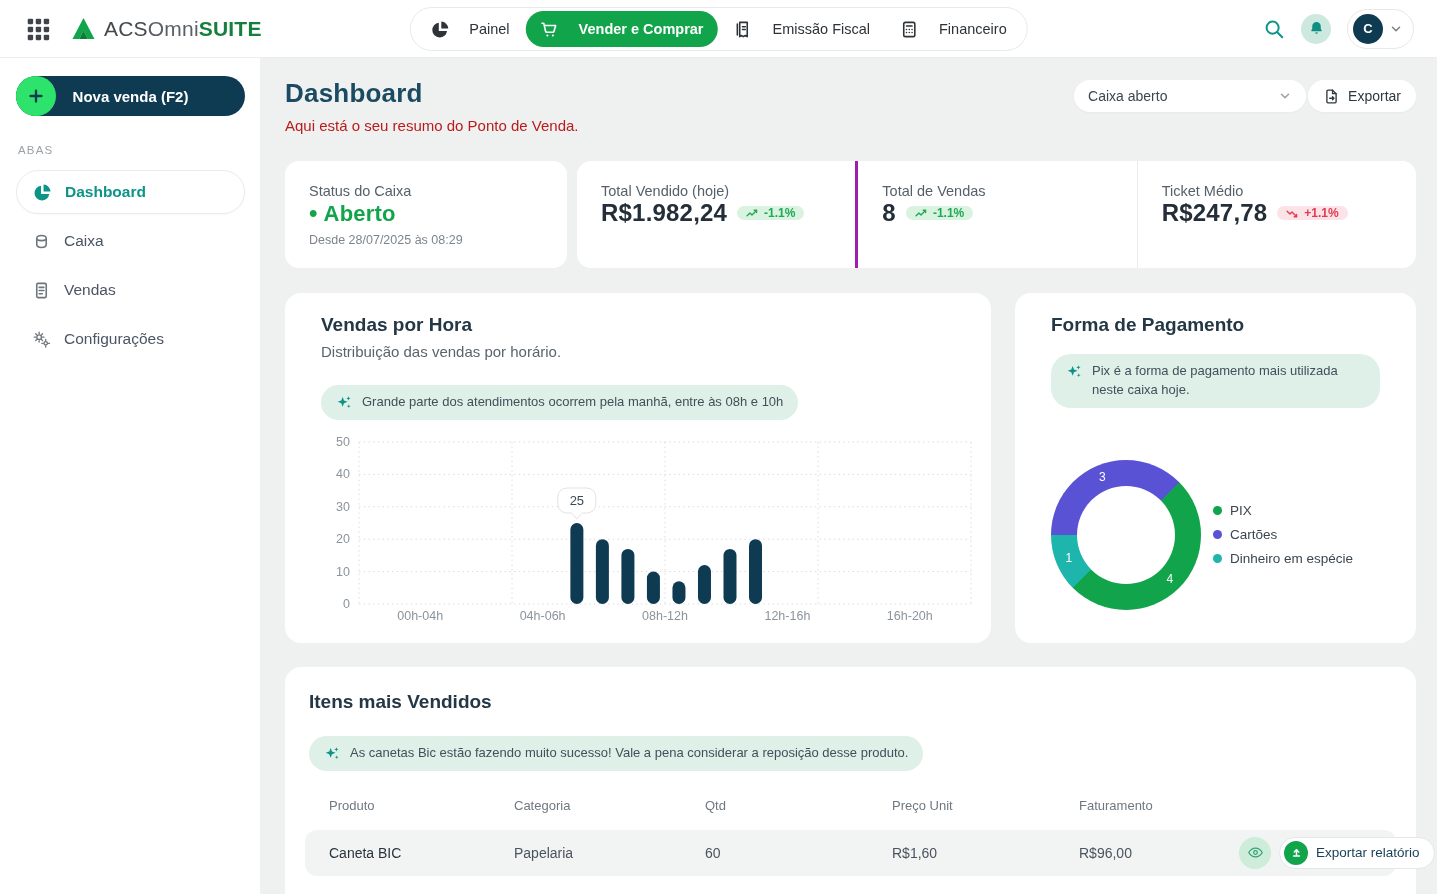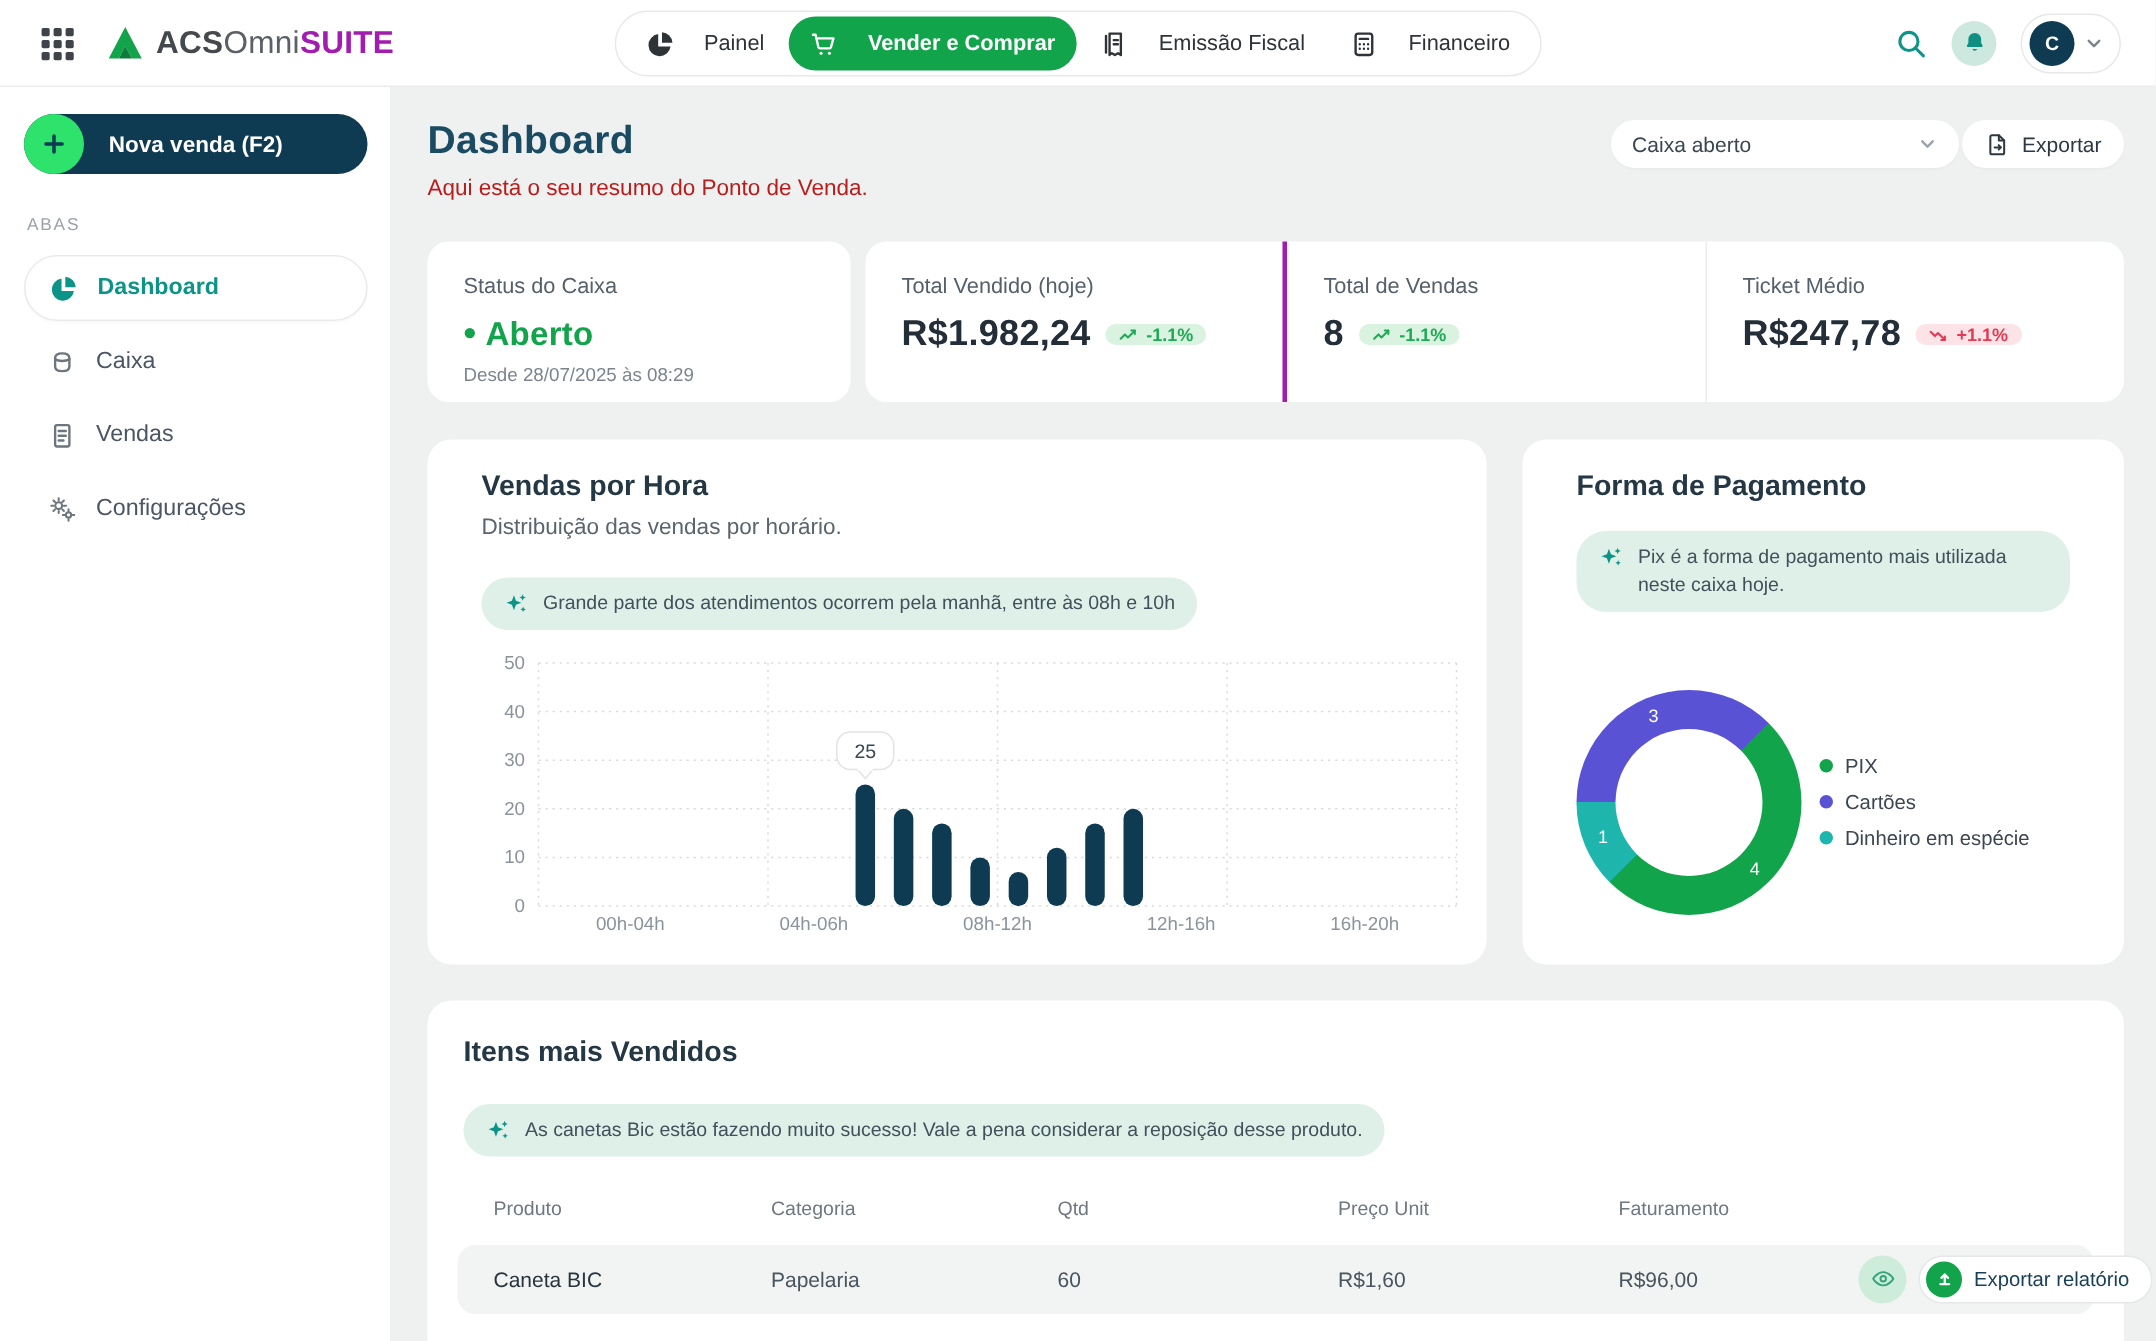--- a/index.html
+++ b/index.html
@@ -5,23 +5,23 @@
   *{margin:0;padding:0;box-sizing:border-box}
   html,body{width:1437px;height:894px}
   body{font-family:"Liberation Sans",sans-serif;background:#eef1ef;overflow:hidden;position:relative;color:#2a343d}
   svg{display:block}
 
   
   .topbar{position:absolute;top:0;left:0;right:0;height:58px;background:#fff;border-bottom:1px solid #ededed;display:flex;align-items:center;z-index:10}
   .menu-btn{margin-left:25px;width:26px;height:26px;color:#3f444a;cursor:pointer}
   .brand{display:flex;align-items:center;margin-left:20px;gap:8px}
   .brand-text{font-size:21px;letter-spacing:.2px;white-space:nowrap}
-  .brand-acs{font-weight:700;color:#45494e}
+  .brand-acs{font-weight:400;color:#45494e}
   .brand-omni{font-weight:400;color:#5b6066}
-  .brand-suite{font-weight:700;color:#a21caf}
+  .brand-suite{font-weight:700;color:#15803d}
   .nav-pill{position:absolute;left:50%;transform:translateX(-50%);top:7px;height:44px;border:1px solid #e9e9e9;border-radius:22px;background:#fff;display:flex;align-items:center;padding:0 6px;gap:2px}
   .nav-item{display:flex;align-items:center;gap:20px;height:36px;padding:0 14px;border-radius:18px;font-size:14.5px;color:#2e3338;cursor:pointer;white-space:nowrap}
   .nav-item .ni-ico{width:19px;height:19px;color:#2e3338}
   .nav-item.active{background:#12a44b;color:#fff;font-weight:600}
   .nav-item.active .ni-ico{color:#fff}
   .top-right{margin-left:auto;margin-right:23px;display:flex;align-items:center;gap:16px}
   .search-btn{width:22px;height:22px;color:#0d9488;cursor:pointer}
   .bell-wrap{width:30px;height:30px;border-radius:50%;background:#cde8de;display:flex;align-items:center;justify-content:center;cursor:pointer}
   .bell-wrap svg{width:17px;height:17px;color:#0e8f82}
   .avatar-pill{display:flex;align-items:center;gap:6px;border:1px solid #e6e8e9;border-radius:22px;background:#fff;padding:4px 10px 4px 5px;cursor:pointer}
@@ -52,21 +52,21 @@
 
   
   .stats{margin-top:27px;display:flex;height:107px}
   .stat-cell{background:#fff;padding:22px 24px;position:relative}
   .stat-cell.first{width:282px;border-radius:14px;margin-right:10px;flex:0 0 auto}
   .stat-cell.g1{border-radius:14px 0 0 14px}
   .stat-cell.gmid{border-left:3px solid #a21caf}
   .stat-cell.glast{border-left:1px solid #ececec;border-radius:0 14px 14px 0}
   .stat-cell.grow{flex:1 1 0}
   .stat-label{font-size:14.5px;color:#56606a}
-  .stat-value-row{margin-top:10px;display:flex;align-items:center;gap:10px}
+  .stat-value-row{display:flex;align-items:center;gap:10px}
   .stat-value{font-size:24px;font-weight:700;color:#232e38;letter-spacing:.2px}
   .stat-value.status-green{color:#12a44b;font-size:22px}
   .stat-value.status-green::before{content:"•";margin-right:6px;font-size:24px}
   .stat-note{margin-top:6px;font-size:12.5px;color:#7c858d}
   .badge{display:inline-flex;align-items:center;gap:5px;padding:0 9px;border-radius:999px;font-size:12px;font-weight:700}
   .badge.positive{background:#d9f3e0;color:#1fa855}
   .badge.negative{background:#fbe3e7;color:#e23a52}
   .badge svg{width:13px;height:9px}
 
   

